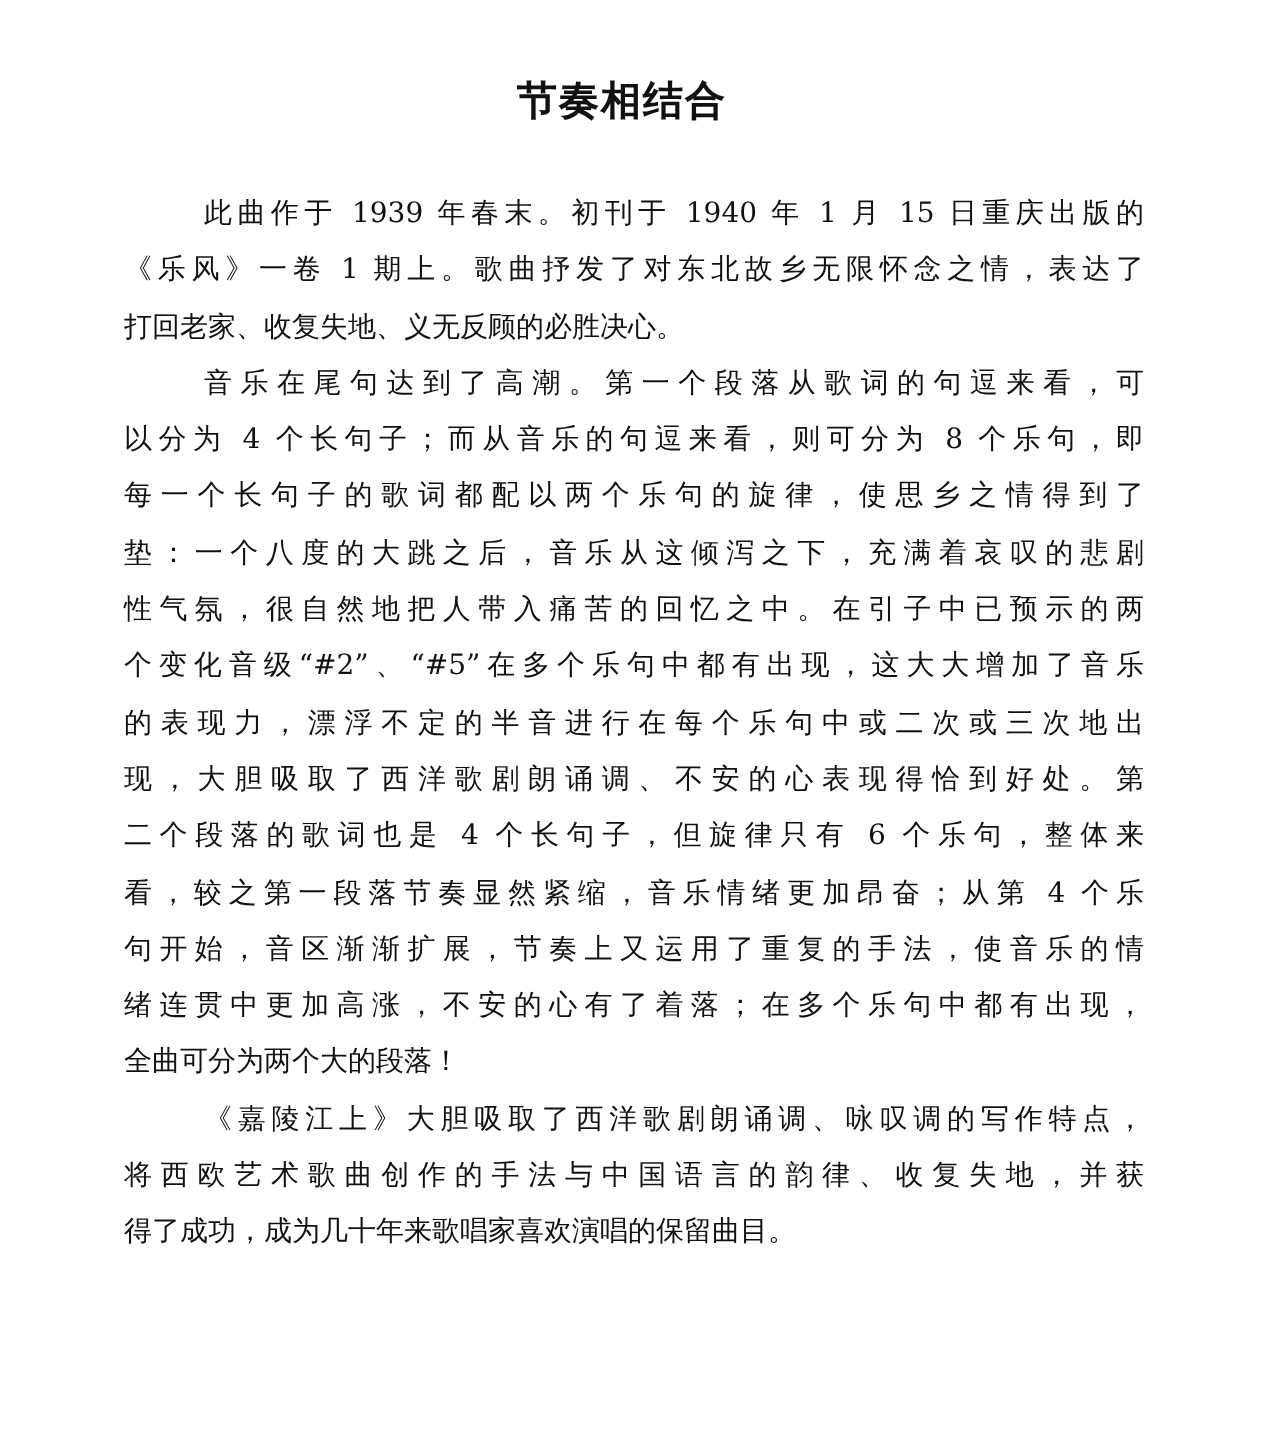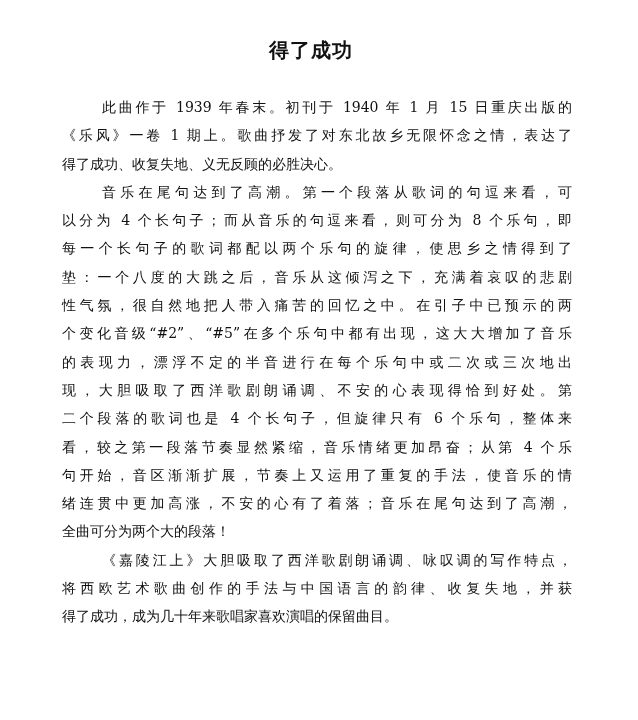--- a/index.html
+++ b/index.html
@@ -12,41 +12,41 @@
   .body { position: absolute; top: 93px; left: 50px; width: 522px; }
   .line { display: block; height: 28.3px; line-height: 28.3px; font-size: 14px;
           white-space: nowrap; text-align: justify; text-align-last: justify; margin-left: 12px; }
   .line.indent { padding-left: 40px; }
   .line.last { text-align-last: left; }
 </style>
 </head>
 <body>
 
 <div class="page">
-  <div class="title">得了成功</div>
+  <div class="title">节奏相结合</div>
 
   <div class="body">
     <div>
       <span class="line indent">此曲作于 1939 年春末。初刊于 1940 年 1 月 15 日重庆出版的</span>
       <span class="line">《乐风》一卷 1 期上。歌曲抒发了对东北故乡无限怀念之情，表达了</span>
-      <span class="line last">得了成功、收复失地、义无反顾的必胜决心。</span>
+      <span class="line last">打回老家、收复失地、义无反顾的必胜决心。</span>
     </div>
     <div>
       <span class="line indent">音乐在尾句达到了高潮。第一个段落从歌词的句逗来看，可</span>
       <span class="line">以分为 4 个长句子；而从音乐的句逗来看，则可分为 8 个乐句，即</span>
       <span class="line">每一个长句子的歌词都配以两个乐句的旋律，使思乡之情得到了</span>
       <span class="line">垫：一个八度的大跳之后，音乐从这倾泻之下，充满着哀叹的悲剧</span>
       <span class="line">性气氛，很自然地把人带入痛苦的回忆之中。在引子中已预示的两</span>
       <span class="line">个变化音级“#2”、“#5”在多个乐句中都有出现，这大大增加了音乐</span>
       <span class="line">的表现力，漂浮不定的半音进行在每个乐句中或二次或三次地出</span>
       <span class="line">现，大胆吸取了西洋歌剧朗诵调、不安的心表现得恰到好处。第</span>
       <span class="line">二个段落的歌词也是 4 个长句子，但旋律只有 6 个乐句，整体来</span>
       <span class="line">看，较之第一段落节奏显然紧缩，音乐情绪更加昂奋；从第 4 个乐</span>
       <span class="line">句开始，音区渐渐扩展，节奏上又运用了重复的手法，使音乐的情</span>
-      <span class="line">绪连贯中更加高涨，不安的心有了着落；音乐在尾句达到了高潮，</span>
+      <span class="line">绪连贯中更加高涨，不安的心有了着落；在多个乐句中都有出现，</span>
       <span class="line last">全曲可分为两个大的段落！</span>
     </div>
     <div>
       <span class="line indent">《嘉陵江上》大胆吸取了西洋歌剧朗诵调、咏叹调的写作特点，</span>
       <span class="line">将西欧艺术歌曲创作的手法与中国语言的韵律、收复失地，并获</span>
       <span class="line last">得了成功，成为几十年来歌唱家喜欢演唱的保留曲目。</span>
     </div>
   </div>
 </div>
 

